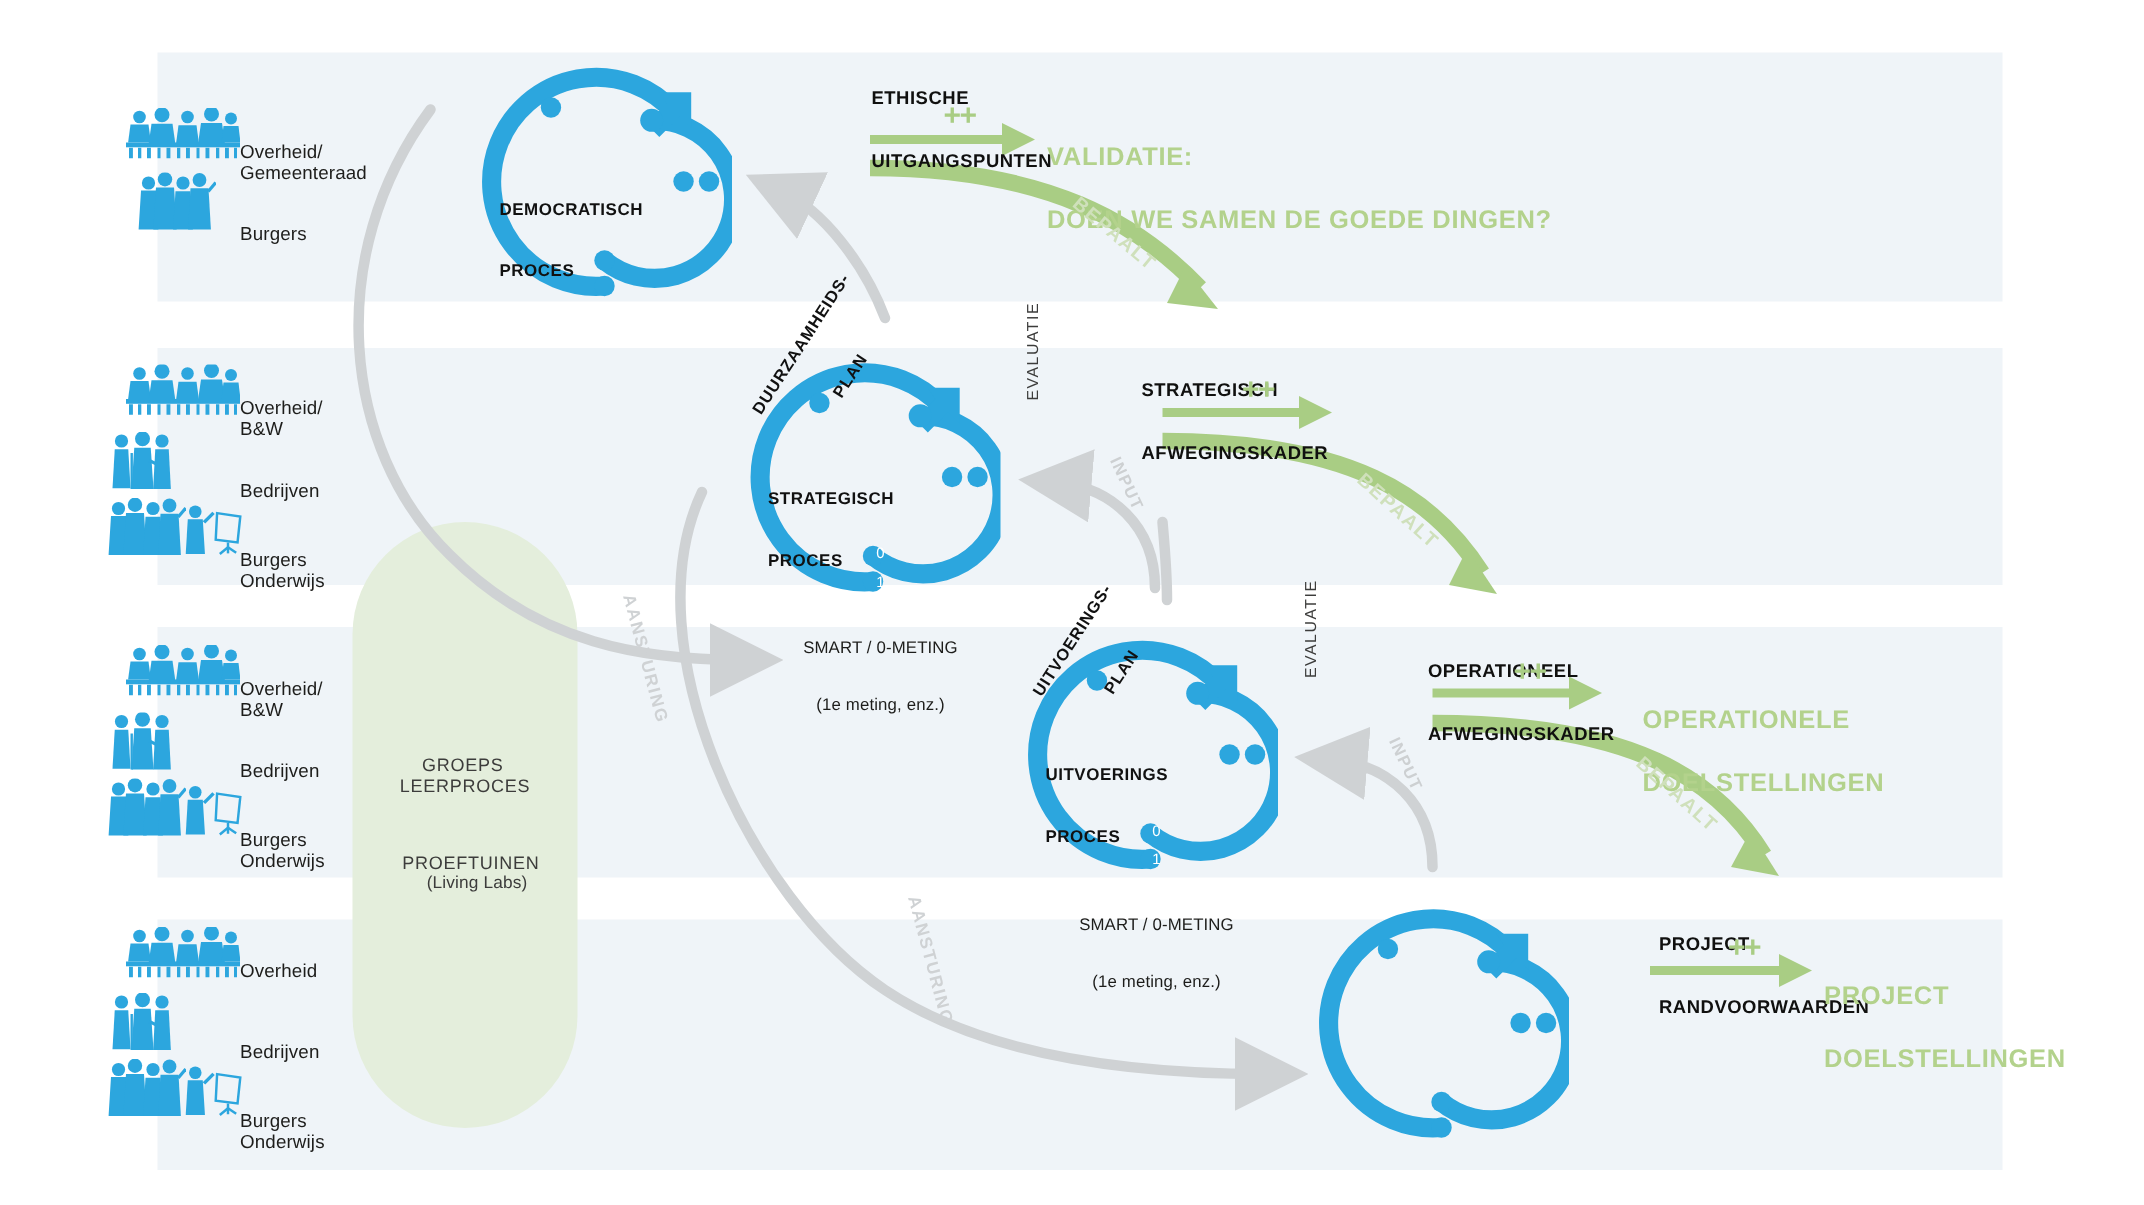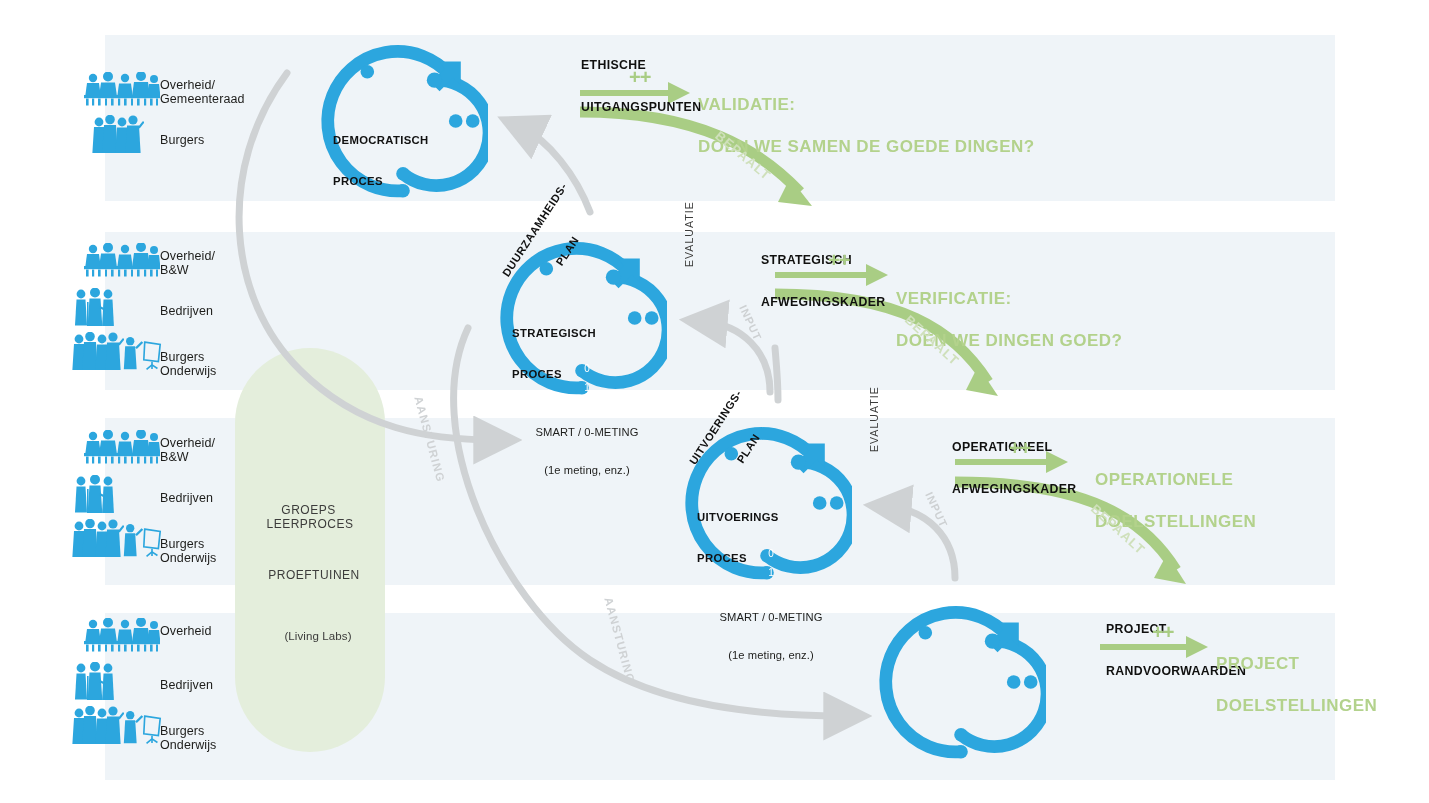--- a/index.html
+++ b/index.html
@@ -2,21 +2,21 @@
 <html><head>
 <meta charset="utf-8">
 <style>
   html,body{margin:0;padding:0;background:#ffffff;}
   body{width:1429px;height:803px;overflow:hidden;font-family:"Liberation Sans",sans-serif;}
   #stage{position:relative;width:1429px;height:803px;background:#fff;}
   svg.layer{position:absolute;left:0;top:0;width:1429px;height:803px;}
   .band{position:absolute;background:#eff4f8;}
   .pill{position:absolute;background:#e4eedc;border-radius:80px;}
   .txt{position:absolute;white-space:pre;}
-  .persona-label{font-size:12.5px;color:#1d1d1b;line-height:13.5px;letter-spacing:.1px;}
+  .persona-label{font-size:12.5px;color:#1d1d1b;line-height:13.5px;letter-spacing:.1px;margin-top:16px;}
   .hdr{font-size:12.3px;font-weight:bold;color:#10100f;line-height:14px;letter-spacing:.35px;}
   .greenlab{font-size:17px;font-weight:bold;color:#b3d28c;line-height:14px;letter-spacing:.45px;}
   .plus{font-size:20px;font-weight:bold;color:#a9cd84;letter-spacing:-1px;}
   .circlelab{font-size:11.3px;font-weight:bold;color:#111;line-height:13.5px;letter-spacing:.35px;text-align:left;}
   .smart{font-size:11.2px;color:#1d1d1b;line-height:12.5px;text-align:center;letter-spacing:.1px;}
   .pilltxt{font-size:12px;color:#3c3c3b;line-height:14px;text-align:center;letter-spacing:.5px;}
   .pilltxt small{font-size:11.5px;letter-spacing:.1px;}
   .rotlab{font-size:11px;font-weight:bold;color:#111;letter-spacing:.6px;white-space:pre;line-height:13px;text-align:center;}
   .greyrot{font-size:11.5px;font-weight:bold;color:#cfd2d4;letter-spacing:1.2px;white-space:nowrap;}
   .greyrot2{font-size:11px;font-weight:bold;color:#cdd0d2;letter-spacing:1px;white-space:nowrap;}
@@ -210,21 +210,21 @@
   <div class="txt persona-label" style="left:160px;top:492px;">Bedrijven</div>
   <div class="txt persona-label" style="left:160px;top:538px;"><div>Burgers</div><div>Onderwijs</div></div>
 
   <div class="txt persona-label" style="left:160px;top:625px;">Overheid</div>
   <div class="txt persona-label" style="left:160px;top:679px;">Bedrijven</div>
   <div class="txt persona-label" style="left:160px;top:725px;"><div>Burgers</div><div>Onderwijs</div></div>
 
   <div class="txt pilltxt" style="left:235px;top:503px;width:147px;">GROEPS</div>
   <div class="txt pilltxt" style="left:235px;top:517px;width:150px;">LEERPROCES</div>
   <div class="txt pilltxt" style="left:235px;top:568px;width:158px;">PROEFTUINEN</div>
-  <div class="txt pilltxt" style="left:235px;top:581px;width:166px;margin-top:48px;"><small>(Living Labs)</small></div>
+  <div class="txt pilltxt" style="left:235px;top:581px;width:166px;"><small>(Living Labs)</small></div>
 
   <div class="txt circlelab" style="left:333px;top:107px;width:140px;">
     <div>DEMOCRATISCH</div>
     <div>PROCES</div>
   </div>
   <div class="txt circlelab" style="left:512px;top:300px;width:140px;">
     <div>STRATEGISCH</div>
     <div>PROCES</div>
   </div>
   <div class="txt circlelab" style="left:697px;top:484px;width:140px;">
@@ -260,24 +260,20 @@
 
   <div class="txt plus" style="left:629px;top:66px;">++</div>
   <div class="txt plus" style="left:828px;top:249px;">++</div>
   <div class="txt plus" style="left:1009px;top:437px;">++</div>
   <div class="txt plus" style="left:1152px;top:621px;">++</div>
 
   <div class="txt greenlab" style="left:698px;top:70px;">
     <div>VALIDATIE:</div>
     <div>DOEN WE SAMEN DE GOEDE DINGEN?</div>
   </div>
-  <div class="txt greenlab" style="left:896px;top:264px;">
-    <div>VERIFICATIE:</div>
-    <div>DOEN WE DINGEN GOED?</div>
-  </div>
   <div class="txt greenlab" style="left:1075px;top:445px;margin-left:20px;">
     <div>OPERATIONELE</div>
     <div>DOELSTELLINGEN</div>
   </div>
   <div class="txt greenlab" style="left:1216px;top:629px;">
     <div>PROJECT</div>
     <div>DOELSTELLINGEN</div>
   </div>
 
   <div class="txt greenrot" style="left:722px;top:128px;transform:rotate(40deg);transform-origin:left top;">BEPAALT</div>

